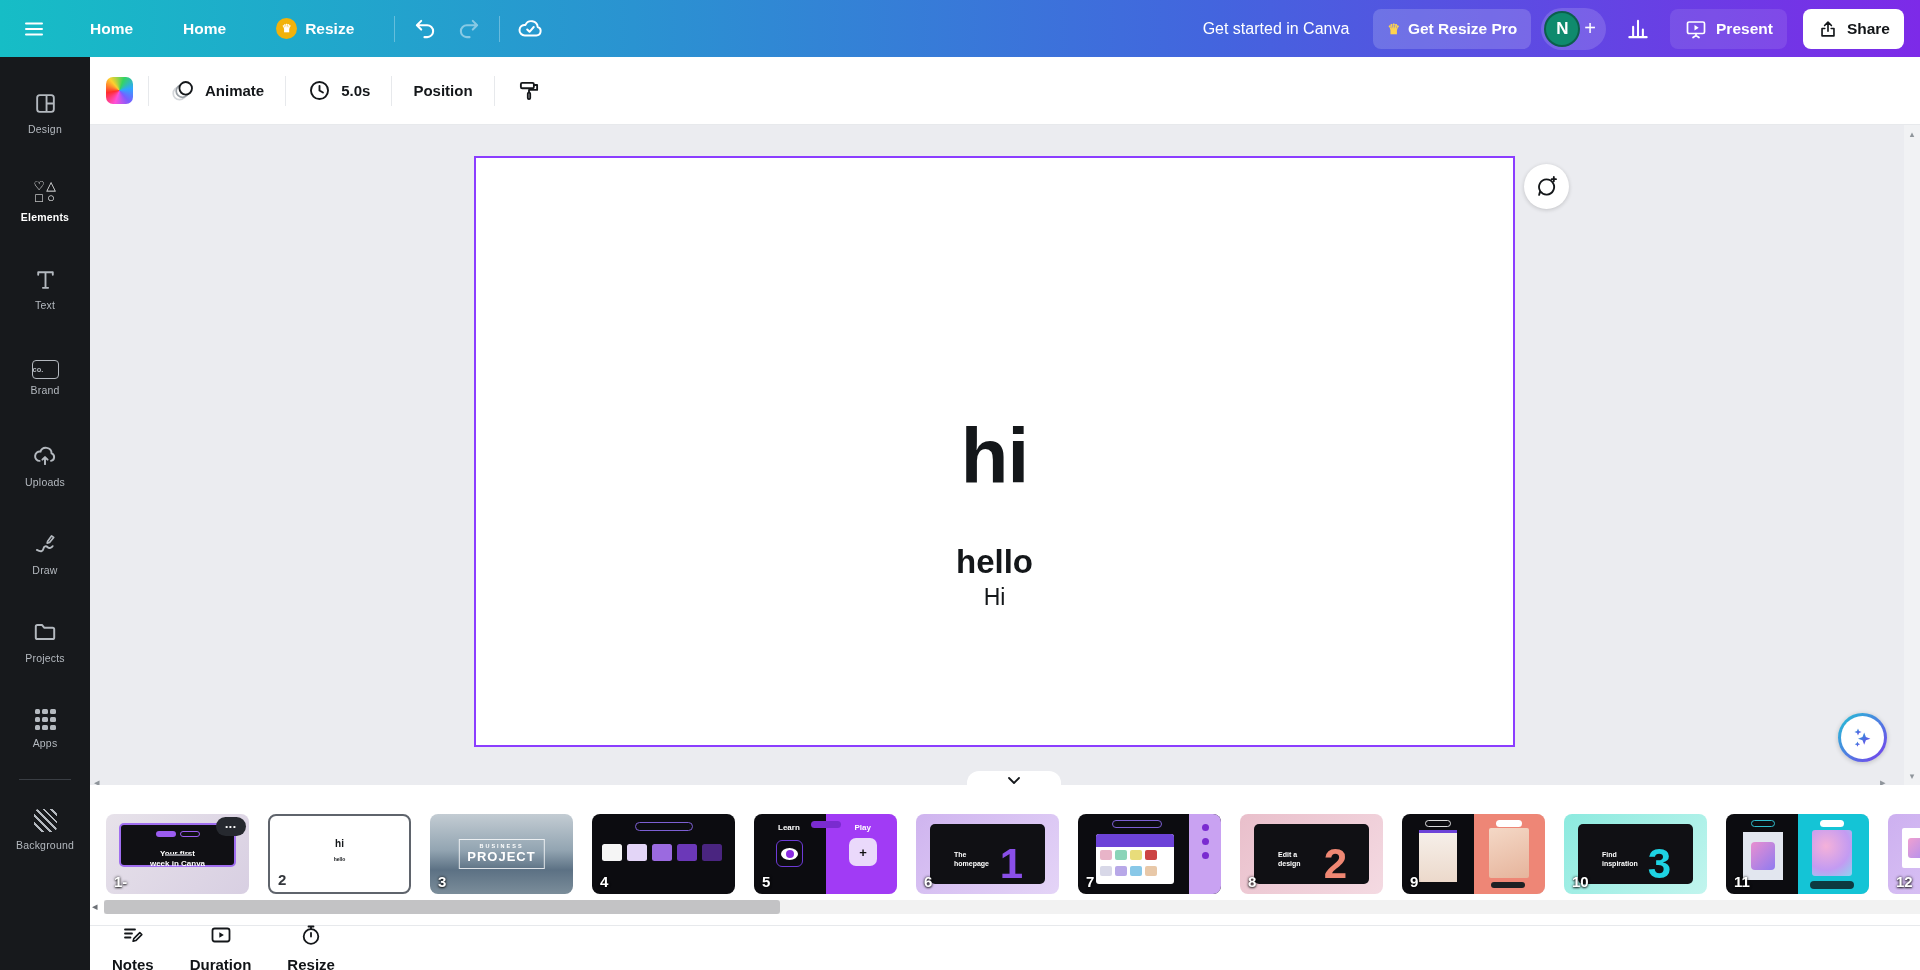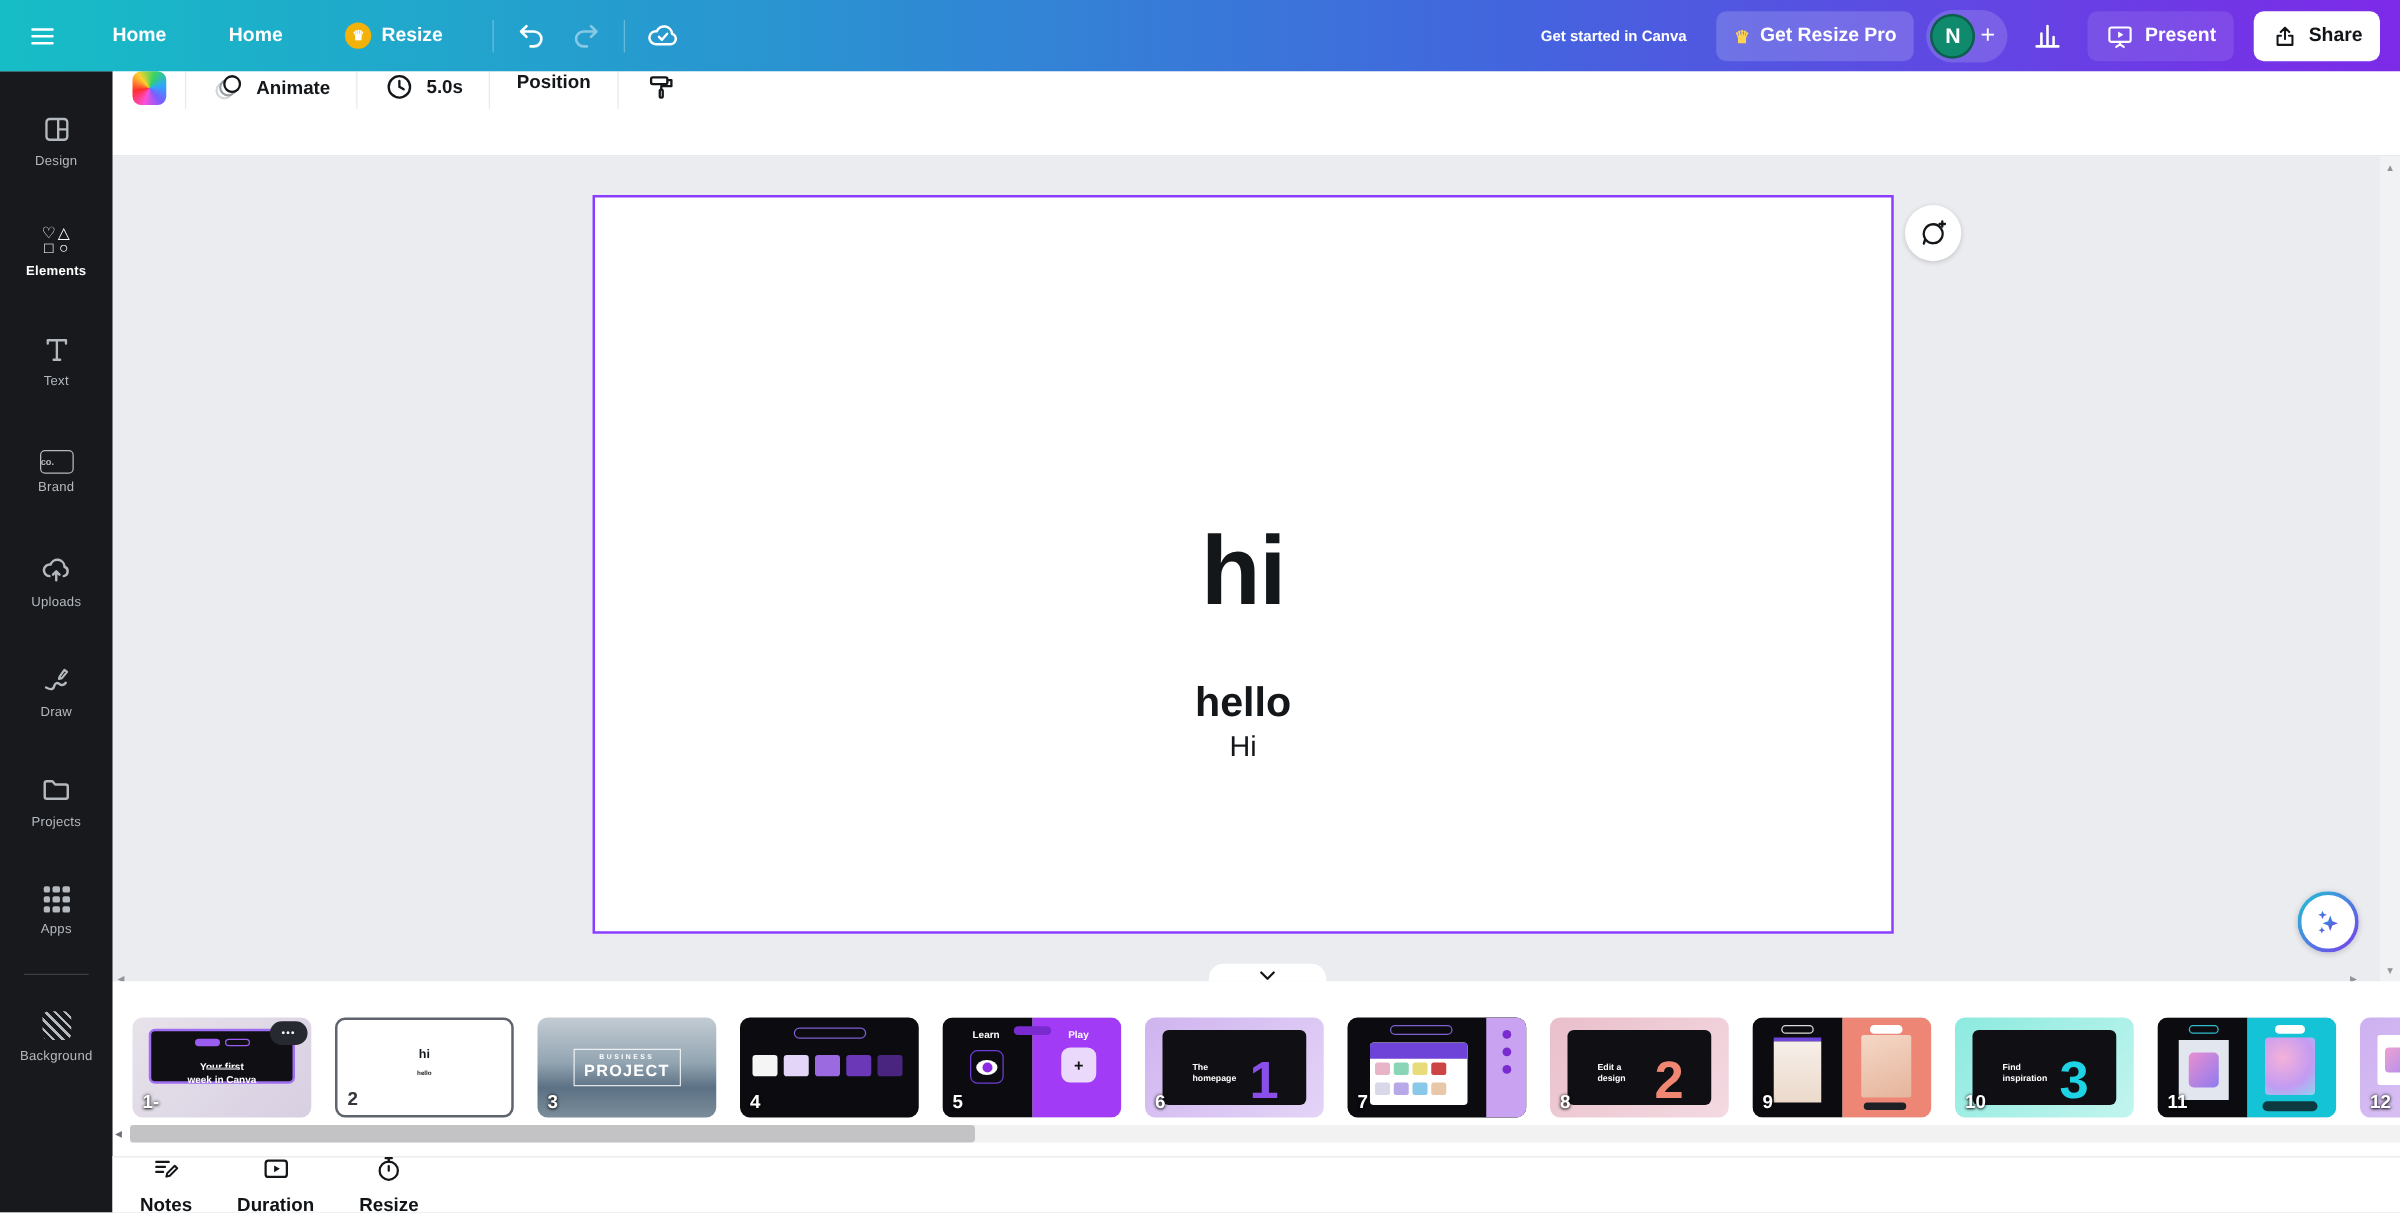--- a/index.html
+++ b/index.html
@@ -11,21 +11,21 @@
   .topbar { position:absolute; top:0; left:0; width:1920px; height:57px;
     background:linear-gradient(90deg,#16bdc6 0%,#2a93d1 33%,#4365de 63%,#7d2ae8 100%);
     display:flex; align-items:center; color:#fff; z-index:30; }
   .tb-btn { display:flex; align-items:center; gap:8px; height:40px; padding:0 14px;
     border-radius:8px; font-size:15.5px; font-weight:700; cursor:pointer; }
   .tb-icon-btn { width:44px; justify-content:center; padding:0; }
   .tb-divider { width:1px; height:26px; background:rgba(255,255,255,.3); margin:0 8px; }
   .crown-badge { width:21px; height:21px; border-radius:50%; background:#f2b20a;
     display:flex; align-items:center; justify-content:center; font-size:11px; color:#fff; }
   .tb-right { margin-left:auto; display:flex; align-items:center; gap:10px; padding-right:16px; }
-  .get-started { font-size:12px; font-weight:700; margin-right:14px; }
+  .get-started { font-size:16px; font-weight:400; margin-right:14px; }
   .get-pro { background:rgba(255,255,255,.17); }
   .pro-crown { color:#ffd34e; font-size:14px; }
   .avatar-group { display:flex; align-items:center; gap:4px; background:rgba(255,255,255,.15);
     border-radius:22px; height:42px; padding:0 10px 0 3px; }
   .avatar { width:36px; height:36px; border-radius:50%; background:#0f8a6d;
     border:2px solid rgba(10,60,50,.55); display:flex; align-items:center; justify-content:center;
     font-size:17px; font-weight:700; }
   .plus-glyph { font-size:20px; font-weight:400; }
   .present-btn { background:rgba(255,255,255,.10); }
   .share-btn { background:#fff; color:#111417; margin-left:6px; }
@@ -47,21 +47,21 @@
   .apps-grid span { background:currentColor; border-radius:1.5px; }
   .brand-ic { width:27px; height:19px; border:1.8px solid currentColor; border-radius:4px;
     font-size:7.5px; font-weight:700; display:flex; align-items:center; justify-content:flex-start;
     position:relative; top:2px; }
   .bg-stripes { width:23px; height:23px; border-radius:5px;
     background:repeating-linear-gradient(45deg,#b4b9bf 0 2px,transparent 2px 5.5px); }
   .side-divider { width:52px; height:1px; background:#3a3e44; margin:6px 0; }
 
   
   .toolbar { position:absolute; left:90px; top:57px; width:1830px; height:68px;
-    background:#fff; border-bottom:1px solid #e7e9ec; display:flex; align-items:flex-start;
+    background:#fff; border-bottom:1px solid #e7e9ec; display:flex; align-items:center;
     padding-left:16px; z-index:10; color:#14171a; }
   .swatch { width:27px; height:27px; border-radius:7px; cursor:pointer;
     background:conic-gradient(from 200deg,#ff4fd8,#ff2d2d,#ffd02e,#35d461,#2ea7ff,#7b5cff,#ff4fd8); }
   .tool-divider { width:1px; height:30px; background:#e7e9ec; margin:0 15px; }
   .tool-btn { display:flex; align-items:center; gap:9px; font-size:15px; font-weight:700;
     padding:0 6px; cursor:pointer; }
 
   
   .workspace { position:absolute; left:90px; top:125px; width:1830px; height:660px; }
   .slide { position:absolute; left:384px; top:31px; width:1041px; height:591px;

